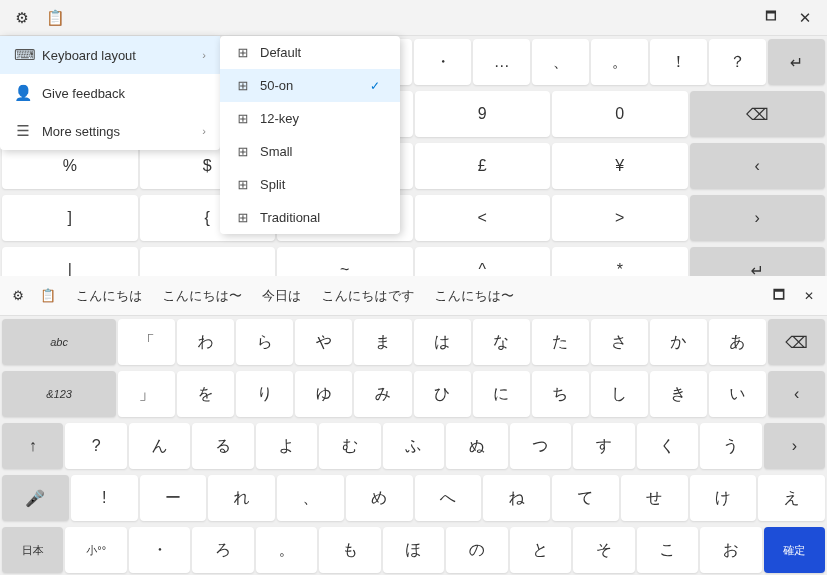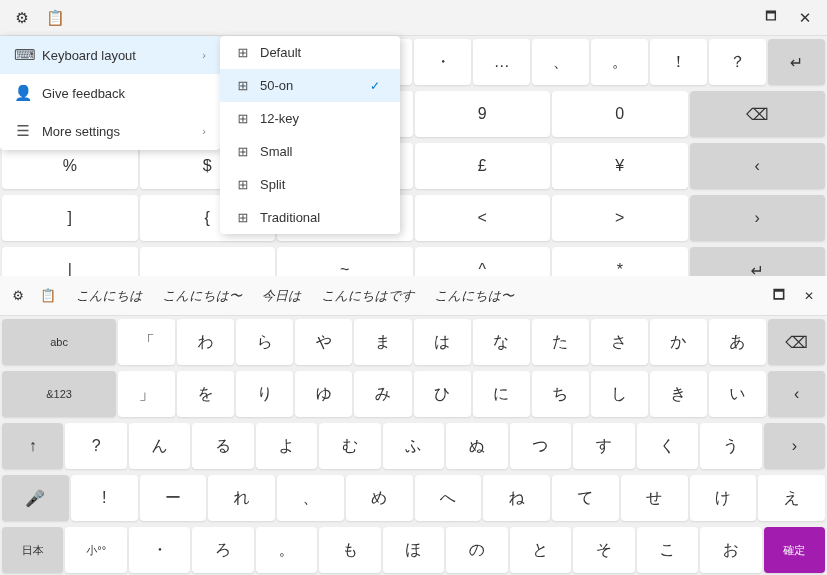--- a/index.html
+++ b/index.html
@@ -52,21 +52,20 @@
       display: flex; align-items: center;
       padding: 0 4px;
       gap: 2px;
     }
     .suggestion-bar-left .icon-btn { font-size: 14px; }
     .suggestions {
       flex: 1;
       display: flex;
       align-items: center;
       overflow: hidden;
-      font-style: italic;
     }
     .suggestion-item {
       padding: 4px 10px;
       font-size: 13px;
       color: #333;
       white-space: nowrap;
       cursor: pointer;
       height: 100%;
       display: flex; align-items: center;
     }
@@ -98,23 +97,23 @@
       cursor: pointer;
       box-shadow: 0 1px 2px rgba(0,0,0,0.1);
       user-select: none;
       border: none;
       position: relative;
     }
     .key.dark {
       background: #d4d4d4;
       color: #333;
     }
-    .key.wide-2 { flex: 2; font-size: 13px; }
+    .key.wide-2 { flex: 2; font-size: 13px; font-style: italic; }
     .key.small-text { font-size: 11px; }
-    .key.action-blue { background: #a21caf; color: white; }
+    .key.action-blue { background: #1d4ed8; color: white; }
 
     
     .menu-overlay {
       position: absolute;
       top: 0; left: 0;
       width: 220px;
       background: white;
       box-shadow: 2px 2px 8px rgba(0,0,0,0.2);
       z-index: 100;
       border-radius: 4px;

